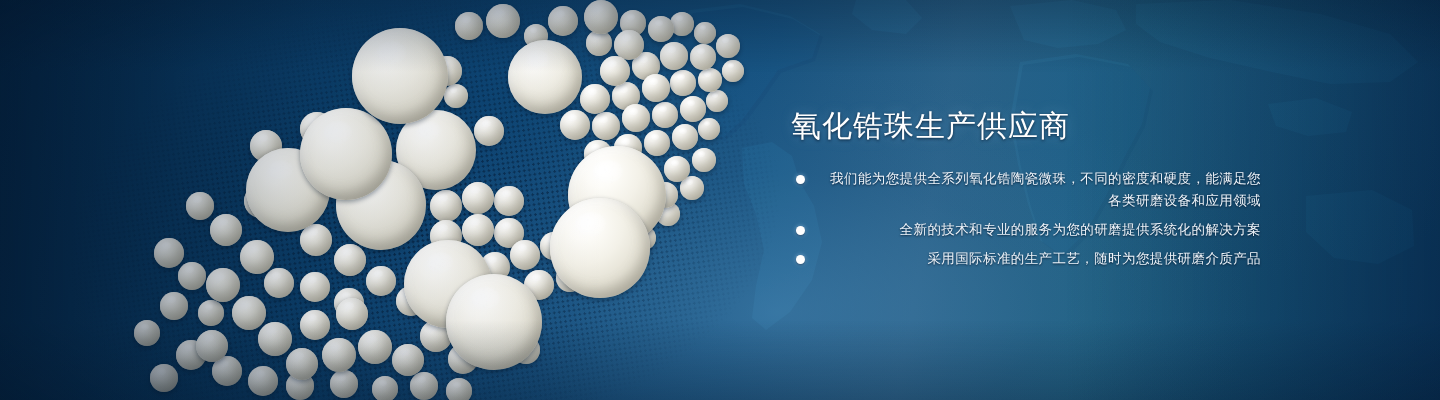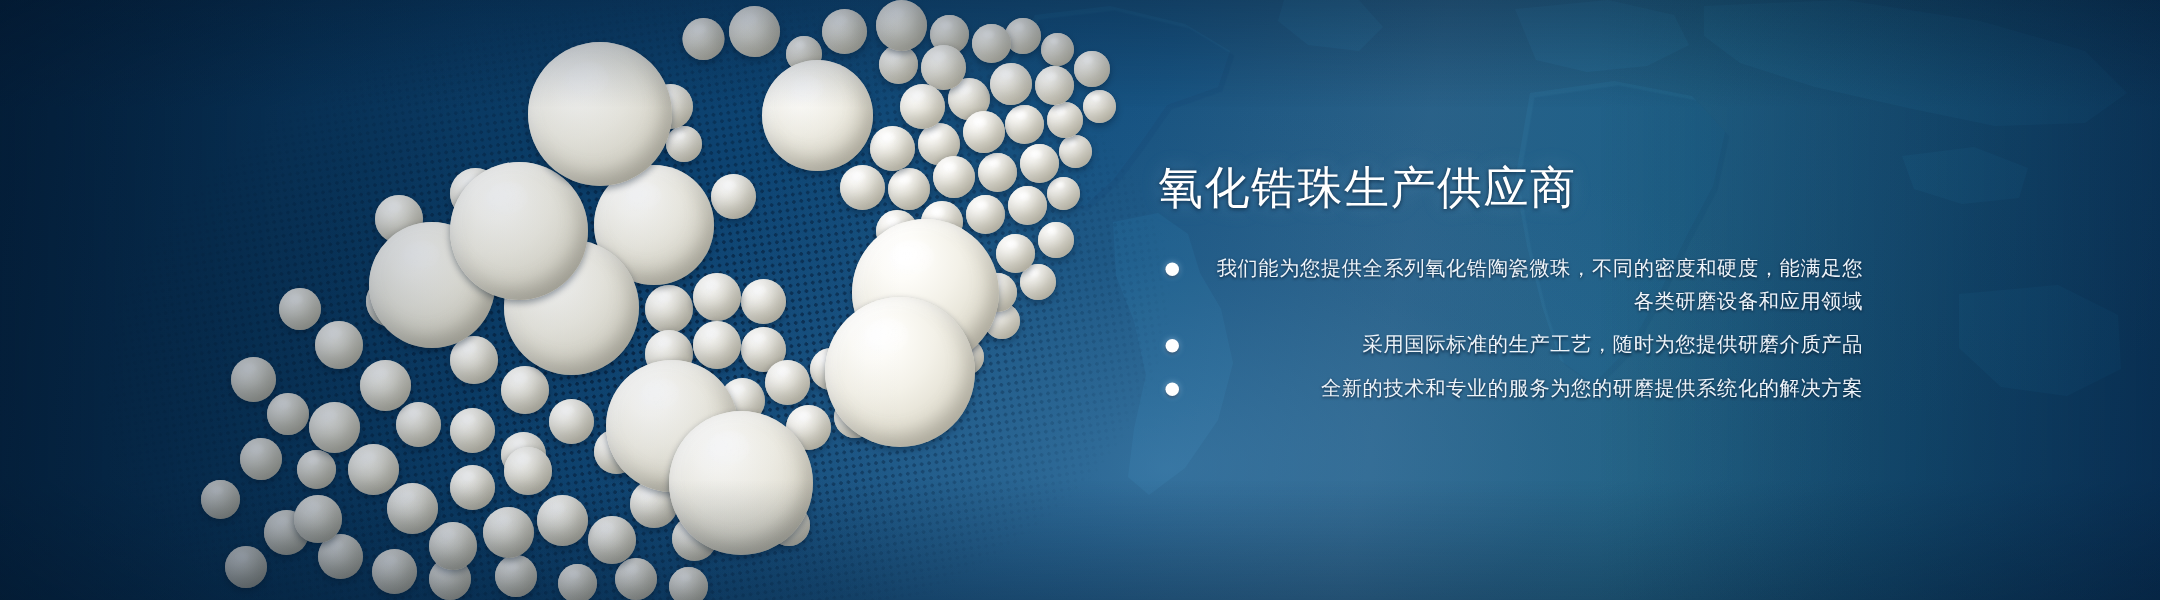--- a/index.html
+++ b/index.html
@@ -89,21 +89,21 @@
     width:30%; height:24%;
     border-radius:50%;
     background:radial-gradient(ellipse at 40% 40%, rgba(255,255,255,.95) 0%, rgba(255,255,255,.40) 50%, rgba(255,255,255,0) 100%);
     filter:blur(1.1px);
   }
   .bead.sm::after{ filter:blur(.6px); }
 
   
   #copy{
     position:absolute;
-    left:772px; top:106px;
+    left:791px; top:106px;
     width:470px;
     font-family:Liberation Serif, serif;
   }
   #title{
     font-size:30px;
     line-height:40px;
     color:#ffffff;
     letter-spacing:1px;
     font-weight:400;
     text-shadow:0 1px 3px rgba(2,18,38,.75), 0 0 14px rgba(160,205,240,.28);
@@ -292,22 +292,22 @@
   <div id="copy">
     <h1 id="title">氧化锆珠生产供应商</h1>
 
     <ul id="bullets">
       <li>
         <span class="dot"></span>
         <span>我们能为您提供全系列氧化锆陶瓷微珠，不同的密度和硬度，能满足您各类研磨设备和应用领域</span>
       </li>
       <li>
         <span class="dot"></span>
-        <span>采用国际标准的生产工艺，随时为您提供研磨介质产品</span>
+        <span>全新的技术和专业的服务为您的研磨提供系统化的解决方案</span>
       </li>
       <li>
         <span class="dot"></span>
-        <span>全新的技术和专业的服务为您的研磨提供系统化的解决方案</span>
+        <span>采用国际标准的生产工艺，随时为您提供研磨介质产品</span>
       </li>
     </ul>
   </div>
 
 </div>
 
 </body></html>

